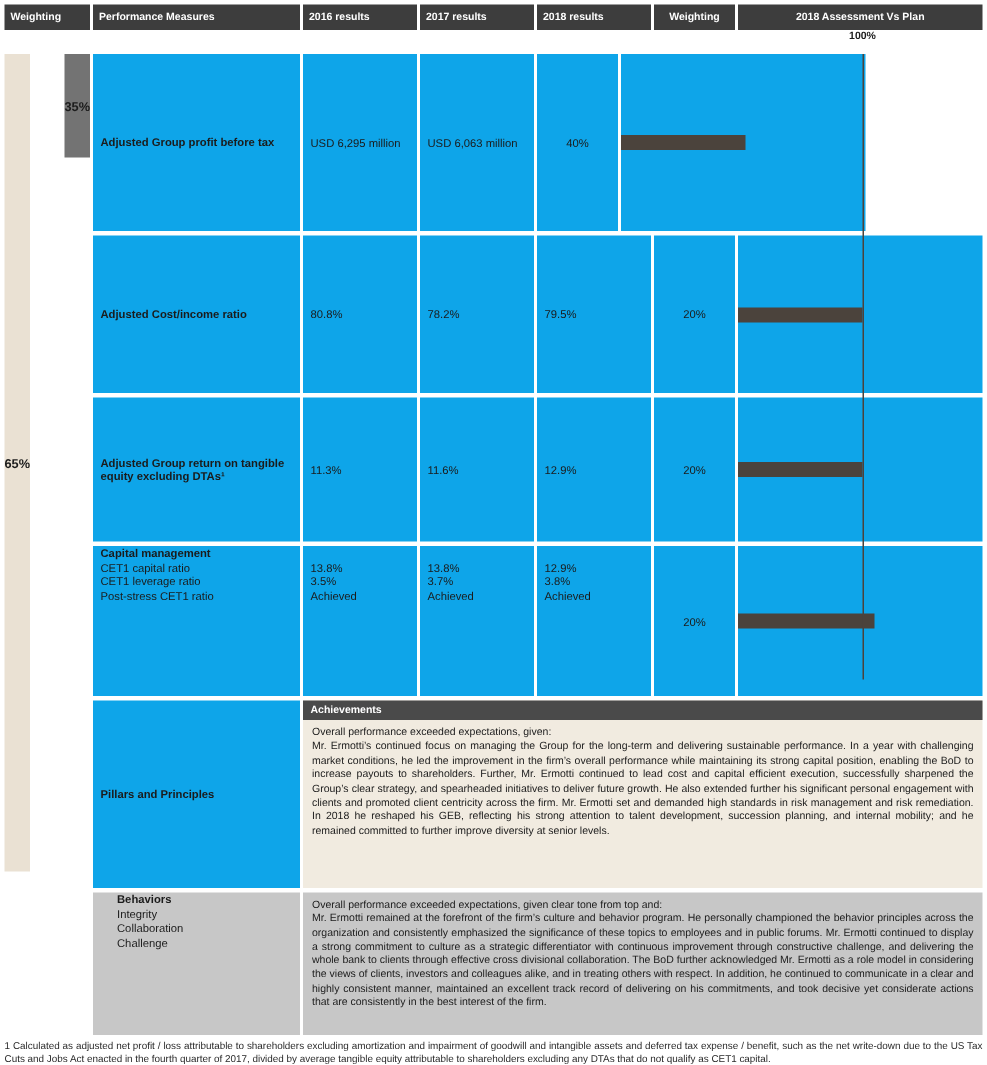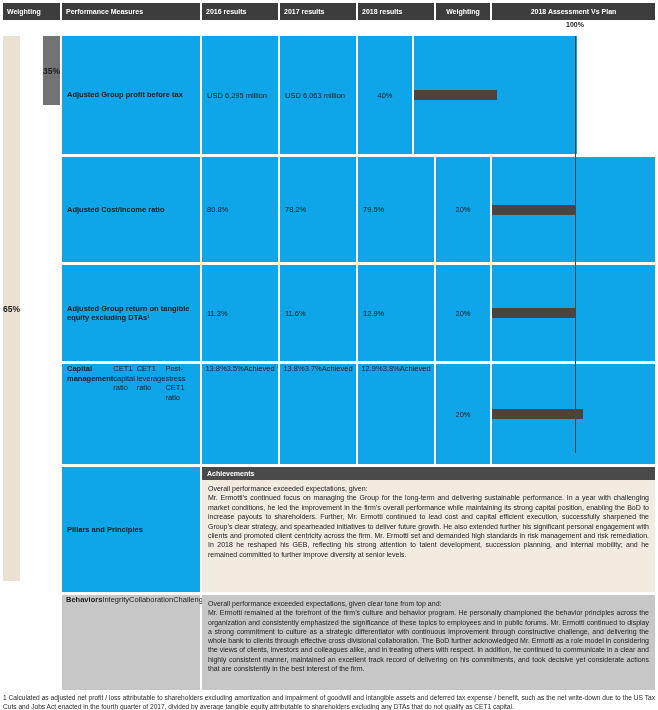--- a/index.html
+++ b/index.html
@@ -28,21 +28,21 @@
   .h35 { height:69px; background:#737373; }
 
   .rows { display:flex; flex-direction:column; gap:3px; }
   .row { display:flex; gap:2px; }
   .r1 { height:118px; } .r2 { height:105px; } .r3 { height:96px; }
   .r4 { height:100px; } .r5 { height:125px; } .r6 { height:95px; }
 
   .cell { background:#0ea5e9; display:flex; align-items:center; padding:0 5px; font-size:7.5px; }
   .cell.c-assess { padding:0; }
   .measure { font-weight:bold; line-height:9.5px; }
-  .col { flex-direction:row; justify-content:center; align-items:flex-start; }
+  .col { flex-direction:column; align-items:flex-start; }
   .line { line-height:9.5px; }
   .line-gap { height:9.5px; width:1px; }
   .m-title { font-weight:bold; line-height:9.5px; }
 
   .bar { height:10px; background:#4b433c; }
   .vline { position:absolute; left:575px; top:36px; width:1px; height:417px; background:#4b433c; }
 
   
   .panel { width:453px; background:#f1ebe0; display:flex; flex-direction:column; align-items:stretch; padding:0; }
   .panel-hdr { background:#4a4a4a; color:#ffffff; font-size:7px; font-weight:bold; height:13px; display:flex; align-items:center; padding:0 5px; flex:none; }

